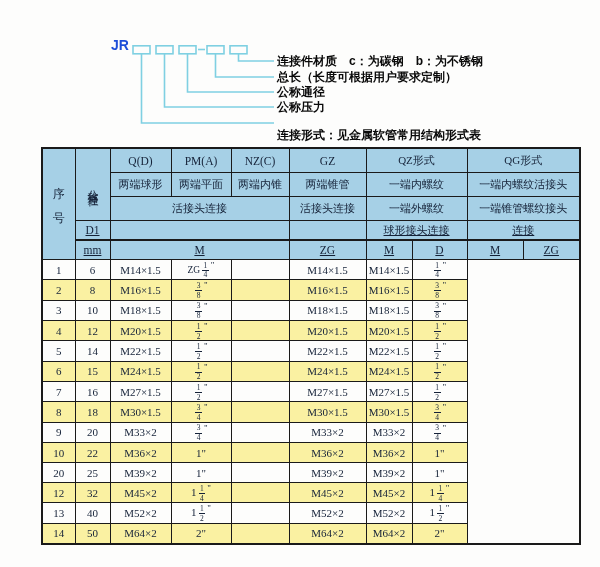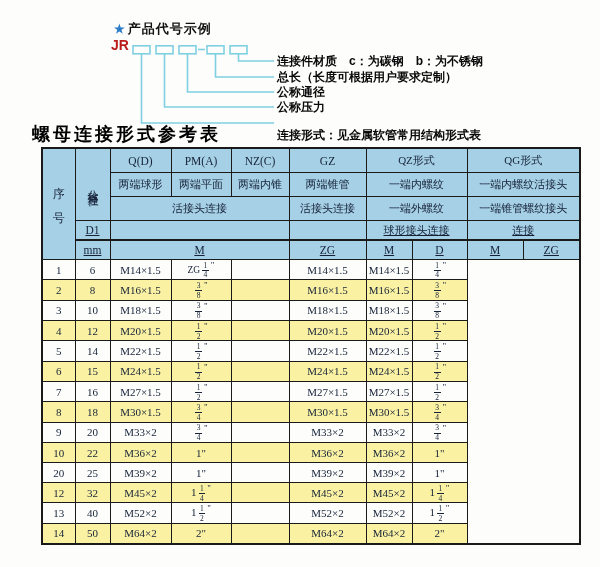--- a/index.html
+++ b/index.html
@@ -12,21 +12,21 @@
   }
   html,body{margin:0;padding:0;}
   body{background:#e9e9e9;font-family:"Liberation Serif",serif;}
   .page{position:relative;width:600px;height:567px;background:#fdfdfc;overflow:hidden;margin:0 auto;}
 
   
   .diag-heading{position:absolute;left:114px;top:20px;font-family:"Liberation Sans",sans-serif;
     font-weight:bold;font-size:13px;color:#111;letter-spacing:1px;white-space:nowrap;}
   .diag-heading .star{color:var(--c-star);margin-right:2px;font-size:12px;}
   .code-prefix{position:absolute;left:111px;top:37px;font-family:"Liberation Sans",sans-serif;
-    font-weight:bold;font-size:14px;color:#b91c1c;}
+    font-weight:bold;font-size:14px;color:#1d4ed8;}
   .diag-svg{position:absolute;left:130px;top:45px;}
   .diag-svg .cbox{fill:none;stroke:var(--c-line);stroke-width:1.6;}
   .diag-svg .cline{fill:none;stroke:var(--c-line);stroke-width:1.6;}
   .diag-label{position:absolute;left:277px;height:15px;line-height:15px;white-space:nowrap;
     font-family:"Liberation Sans",sans-serif;font-weight:bold;font-size:12px;color:#0a0a0a;}
 
   
   .table-title{position:absolute;left:32px;top:122px;font-size:18px;font-weight:bold;
     color:#000;letter-spacing:3px;white-space:nowrap;font-family:"DejaVu Serif","Liberation Serif",serif;}
 
@@ -53,23 +53,20 @@
   .fr .fd{padding-top:0.5px;}
   .whole{font-size:11px;margin-right:1px;}
   .pref{font-size:9.5px;margin-right:1px;}
   .qm{font-size:9px;vertical-align:5px;margin-left:1px;}
 </style>
 </head>
 <body>
 
 <div class="page">
 
-  <div class="diag-heading">
-    <span class="star">★</span><span>产品代号示例</span>
-  </div>
   <div class="code-prefix">JR</div>
 
   <svg class="diag-svg" width="146" height="85" viewBox="0 0 146 85">
     <rect class="cbox" x="3" y="0.8" width="17" height="8"></rect>
     <rect class="cbox" x="26" y="0.8" width="17" height="8"></rect>
     <rect class="cbox" x="49" y="0.8" width="17" height="8"></rect>
     <line class="cline" x1="68" y1="4.5" x2="75" y2="4.5"></line>
     <rect class="cbox" x="77" y="0.8" width="17" height="8"></rect>
     <rect class="cbox" x="100" y="0.8" width="17" height="8"></rect>
     <polyline class="cline" points="108.5,9 108.5,16 144,16"></polyline>
@@ -78,21 +75,20 @@
     <polyline class="cline" points="34.5,9 34.5,62 144,62"></polyline>
     <polyline class="cline" points="11.5,9 11.5,78 144,78"></polyline>
   </svg>
 
   <div class="diag-label" style="top:70px">总长（长度可根据用户要求定制）</div>
   <div class="diag-label" style="top:54px">连接件材质　c：为碳钢　b：为不锈钢</div>
   <div class="diag-label" style="top:85px">公称通径</div>
   <div class="diag-label" style="top:100px">公称压力</div>
   <div class="diag-label" style="top:128px">连接形式：见金属软管常用结构形式表</div>
 
-  <div class="table-title">螺母连接形式参考表</div>
 
   <table class="spec">
     <colgroup>
       <col style="width:33px">
         <col style="width:35px">
         <col style="width:61px">
         <col style="width:60px">
       <col style="width:58px">
         <col style="width:77px">
         <col style="width:46px">

